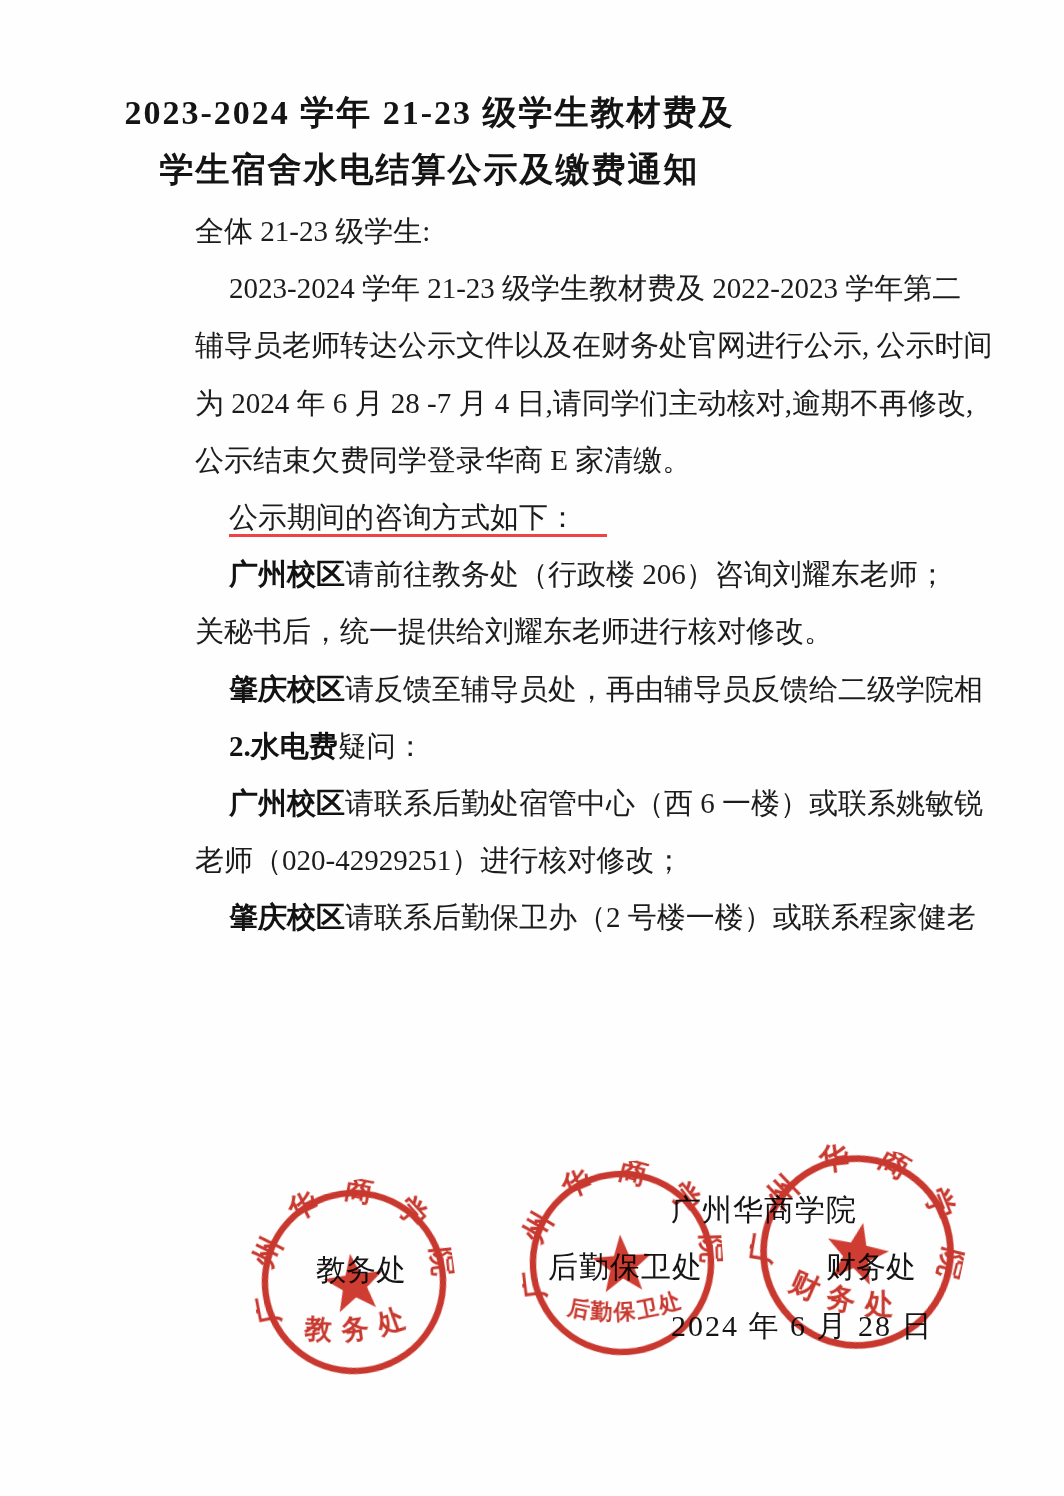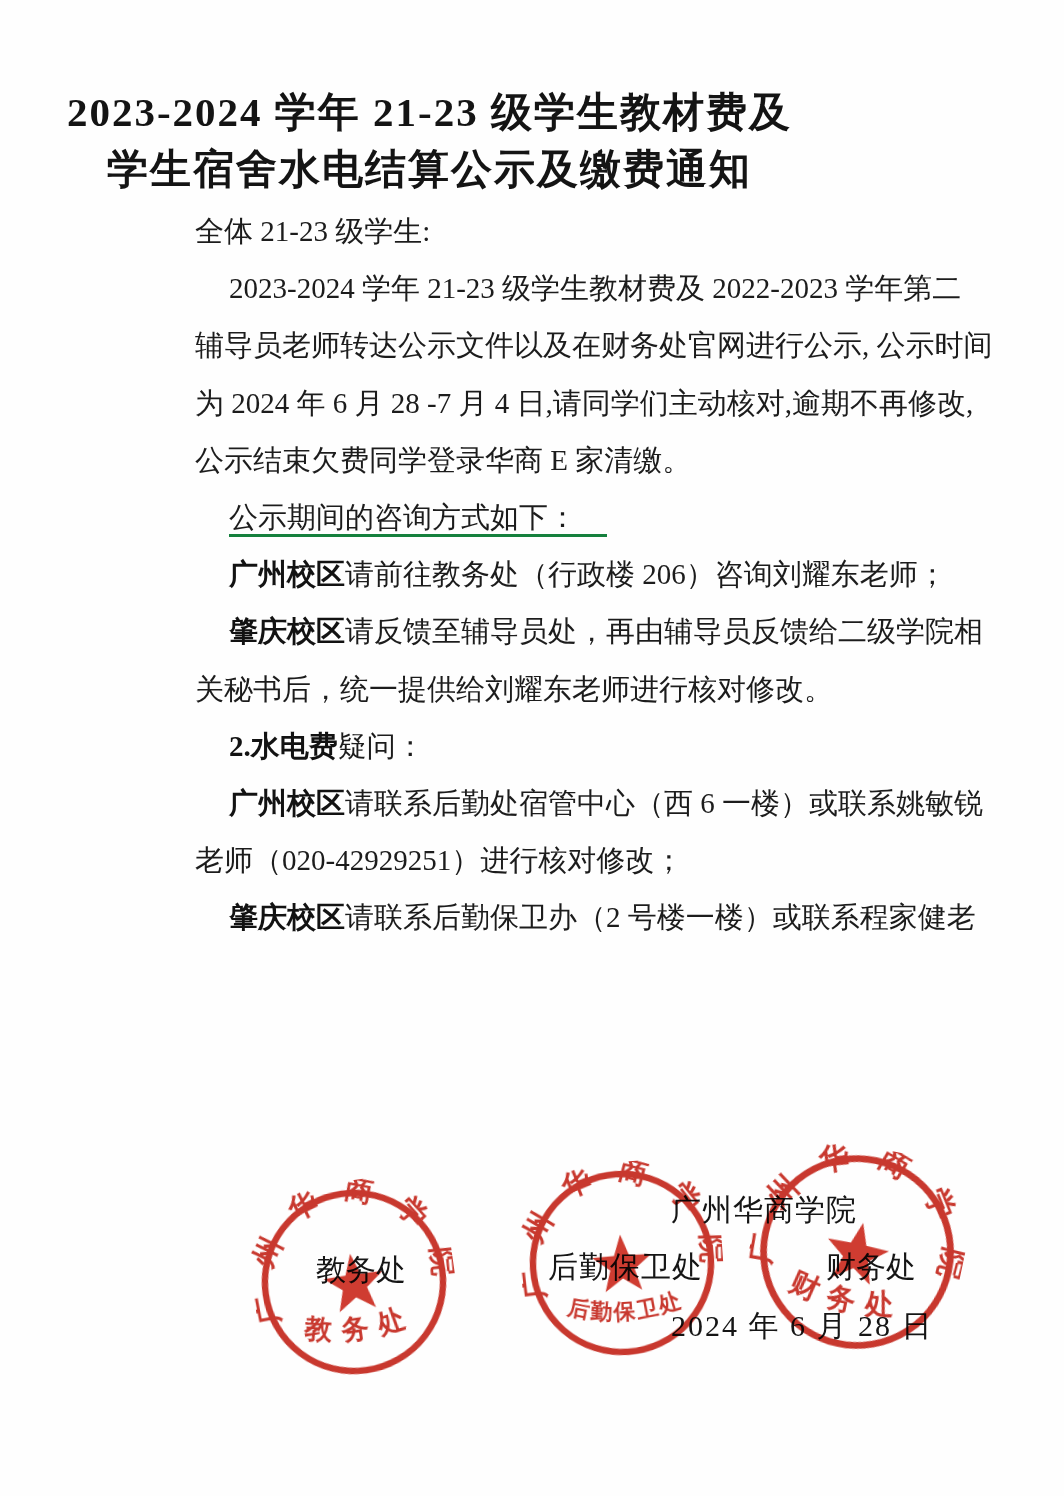--- a/index.html
+++ b/index.html
@@ -13,21 +13,21 @@
     width:1064px;height:1496px;
     background:#fefefe;
     overflow:hidden;
     color:#1b1b1b;
   }
   .doc-title{
     position:absolute;
     left:0;top:84px;width:859px;
     text-align:center;
     font-weight:700;
-    font-size:41px;
+    font-size:34px;
     line-height:57px;
     letter-spacing:2px;
     color:#141414;
   }
   .doc-body{
     position:absolute;
     left:152px;top:203px;
     width:782px;
     font-size:29px;
     line-height:57.2px;
@@ -40,21 +40,21 @@
   }
   .body-line.justify{
     text-align:justify;
     text-align-last:justify;
   }
   .body-line.indent{
     text-indent:34px;
   }
   .body-line b{font-weight:700;color:#121212;}
   .body-line .ul{
-    border-bottom:3px solid #15803d;
+    border-bottom:3px solid #ef4444;
     padding-right:30px;
     padding-bottom:1px;
   }
   .sig-text{
     position:absolute;
     font-size:30px;
     color:#151515;
     white-space:nowrap;
     z-index:2;
   }
@@ -83,22 +83,22 @@
   </div>
 
   <div class="doc-body" id="doc-body">
       <div class="body-line"><span>全体 21-23 级学生:</span></div>
       <div class="body-line indent justify"><span>2023-2024 学年 21-23 级学生教材费及 2022-2023 学年第二</span></div>
       <div class="body-line justify"><span>辅导员老师转达公示文件以及在财务处官网进行公示, 公示时间</span></div>
       <div class="body-line justify"><span>为 2024 年 6 月 28 -7 月 4 日,请同学们主动核对,逾期不再修改,</span></div>
       <div class="body-line"><span>公示结束欠费同学登录华商 E 家清缴。</span></div>
       <div class="body-line indent"><span class="ul">公示期间的咨询方式如下：</span></div>
       <div class="body-line indent"><b>广州校区</b><span>请前往教务处（行政楼 206）咨询刘耀东老师；</span></div>
+      <div class="body-line"><span>关秘书后，统一提供给刘耀东老师进行核对修改。</span></div>
       <div class="body-line indent justify"><b>肇庆校区</b><span>请反馈至辅导员处，再由辅导员反馈给二级学院相</span></div>
-      <div class="body-line"><span>关秘书后，统一提供给刘耀东老师进行核对修改。</span></div>
       <div class="body-line indent"><b>2.水电费</b><span>疑问：</span></div>
       <div class="body-line indent justify"><b>广州校区</b><span>请联系后勤处宿管中心（西 6 一楼）或联系姚敏锐</span></div>
       <div class="body-line"><span>老师（020-42929251）进行核对修改；</span></div>
       <div class="body-line indent justify"><b>肇庆校区</b><span>请联系后勤保卫办（2 号楼一楼）或联系程家健老</span></div>
     </div>
 
   <div class="sig-text sig-college">广州华商学院</div>
   <div class="sig-text sig-dept-1">教务处</div>
   <div class="sig-text sig-dept-2">后勤保卫处</div>
   <div class="sig-text sig-dept-3">财务处</div>

